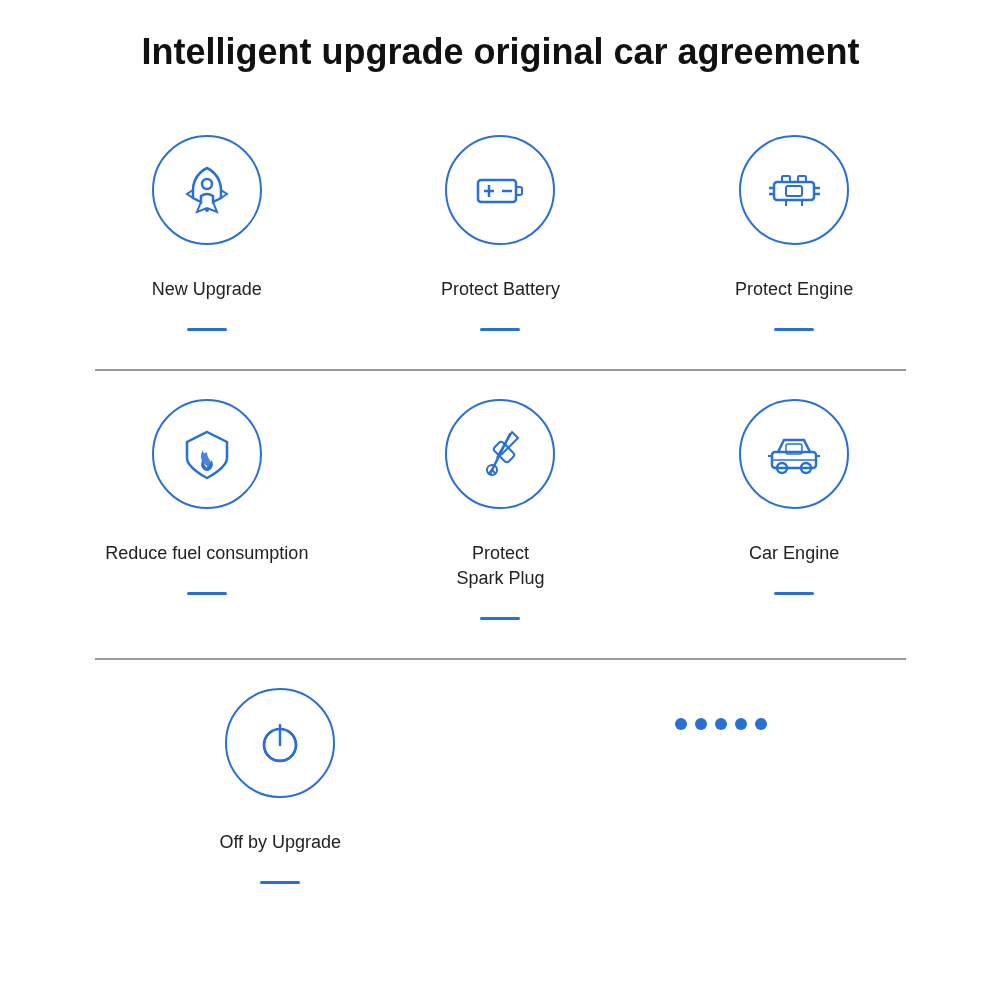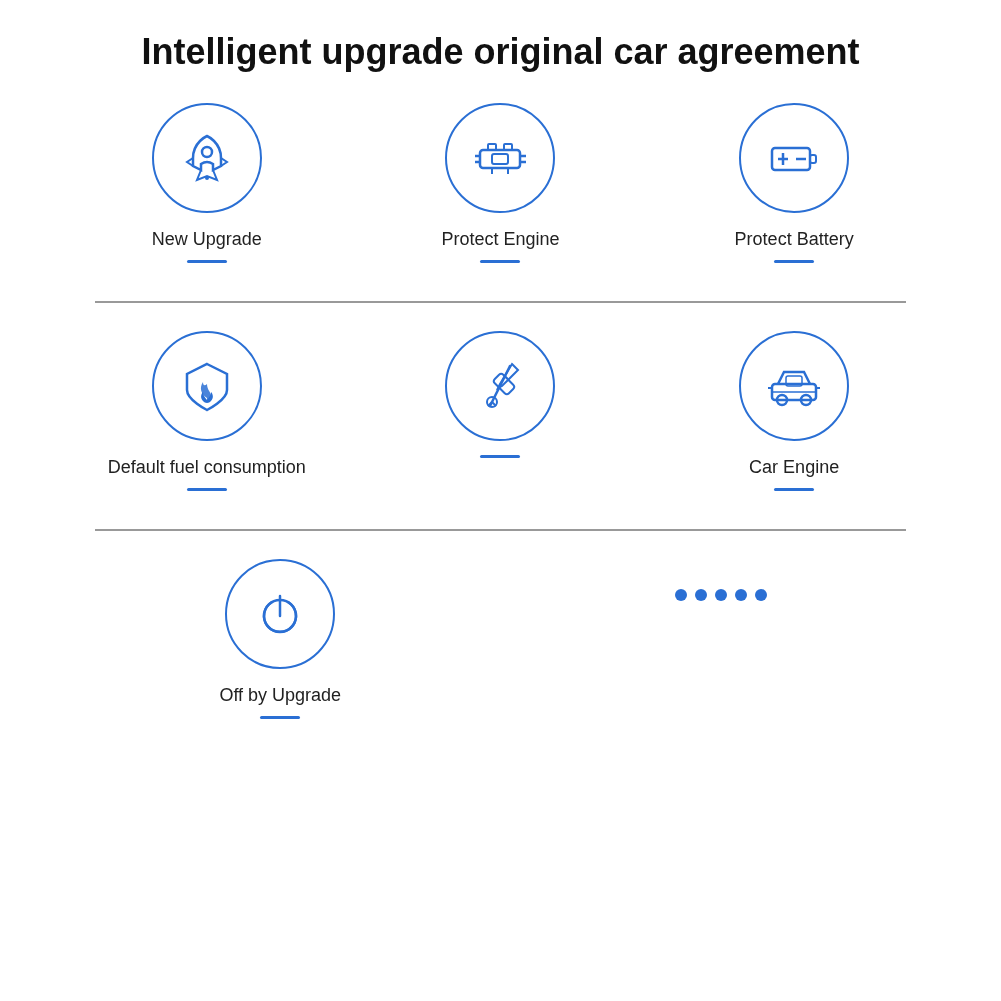--- a/index.html
+++ b/index.html
@@ -16,34 +16,35 @@
       display: flex;
       flex-direction: column;
       align-items: center;
       padding: 30px 40px 20px 40px;
     }
     .main-title {
       font-size: 36px;
       font-weight: 900;
       color: #111;
       text-align: center;
-      margin-bottom: 20px;
+      margin-bottom: 52px;
       line-height: 1.2;
     }
     .grid-section {
       display: flex;
       justify-content: space-around;
       width: 100%;
       padding: 10px 20px 20px 20px;
     }
     .grid-item {
       display: flex;
       flex-direction: column;
       align-items: center;
       width: 220px;
+      gap: 18px;
     }
     .icon-circle {
       width: 110px;
       height: 110px;
       border-radius: 50%;
       border: 2.5px solid #2a6fd4;
       display: flex;
       align-items: center;
       justify-content: center;
       margin-bottom: 14px;
@@ -97,20 +98,34 @@
         <svg viewBox="0 0 60 60" fill="none" xmlns="http://www.w3.org/2000/svg">
           <path d="M30 8 C30 8, 44 14, 44 30 L44 38 L36 42 L36 36 C36 36, 33 34, 30 34 C27 34, 24 36, 24 36 L24 42 L16 38 L16 30 C16 14, 30 8, 30 8 Z" stroke="#2a6fd4" stroke-width="2.5" fill="none"></path>
           <circle cx="30" cy="24" r="5" stroke="#2a6fd4" stroke-width="2.5" fill="none"></circle>
           <path d="M24 42 L20 52 L30 48 L40 52 L36 42" stroke="#2a6fd4" stroke-width="2" fill="none"></path>
           <path d="M16 30 L10 34 L16 38" stroke="#2a6fd4" stroke-width="2" fill="none"></path>
           <path d="M44 30 L50 34 L44 38" stroke="#2a6fd4" stroke-width="2" fill="none"></path>
           <circle cx="30" cy="50" r="2" fill="#2a6fd4"></circle>
         </svg>
       </div>
       <div class="item-label">New Upgrade</div>
+      <div class="item-underline"></div>
+    </div>
+
+    <div class="grid-item">
+      <div class="icon-circle">
+        <svg viewBox="0 0 60 60" fill="none" xmlns="http://www.w3.org/2000/svg">
+          <rect x="8" y="20" width="38" height="22" rx="3" stroke="#2a6fd4" stroke-width="2.5" fill="none"></rect>
+          <rect x="46" y="27" width="6" height="8" rx="2" stroke="#2a6fd4" stroke-width="2" fill="none"></rect>
+          <line x1="19" y1="25" x2="19" y2="37" stroke="#2a6fd4" stroke-width="2.5"></line>
+          <line x1="14" y1="31" x2="24" y2="31" stroke="#2a6fd4" stroke-width="2.5"></line>
+          <line x1="32" y1="31" x2="42" y2="31" stroke="#2a6fd4" stroke-width="2.5"></line>
+        </svg>
+      </div>
+      <div class="item-label">Protect Battery</div>
       <div class="item-underline"></div>
     </div>
 
     <div class="grid-item">
       <div class="icon-circle">
         <svg viewBox="0 0 60 60" fill="none" xmlns="http://www.w3.org/2000/svg">
           <rect x="10" y="22" width="40" height="18" rx="3" stroke="#2a6fd4" stroke-width="2.5" fill="none"></rect>
           <rect x="18" y="16" width="8" height="6" rx="1" stroke="#2a6fd4" stroke-width="2" fill="none"></rect>
           <rect x="34" y="16" width="8" height="6" rx="1" stroke="#2a6fd4" stroke-width="2" fill="none"></rect>
           <line x1="5" y1="28" x2="10" y2="28" stroke="#2a6fd4" stroke-width="2.5"></line>
@@ -118,65 +133,52 @@
           <line x1="50" y1="28" x2="56" y2="28" stroke="#2a6fd4" stroke-width="2.5"></line>
           <line x1="50" y1="34" x2="56" y2="34" stroke="#2a6fd4" stroke-width="2.5"></line>
           <rect x="22" y="26" width="16" height="10" rx="2" stroke="#2a6fd4" stroke-width="2" fill="none"></rect>
           <line x1="22" y1="40" x2="22" y2="46" stroke="#2a6fd4" stroke-width="2"></line>
           <line x1="38" y1="40" x2="38" y2="46" stroke="#2a6fd4" stroke-width="2"></line>
         </svg>
       </div>
       <div class="item-label">Protect Engine</div>
       <div class="item-underline"></div>
     </div>
-
-    <div class="grid-item">
-      <div class="icon-circle">
-        <svg viewBox="0 0 60 60" fill="none" xmlns="http://www.w3.org/2000/svg">
-          <rect x="8" y="20" width="38" height="22" rx="3" stroke="#2a6fd4" stroke-width="2.5" fill="none"></rect>
-          <rect x="46" y="27" width="6" height="8" rx="2" stroke="#2a6fd4" stroke-width="2" fill="none"></rect>
-          <line x1="19" y1="25" x2="19" y2="37" stroke="#2a6fd4" stroke-width="2.5"></line>
-          <line x1="14" y1="31" x2="24" y2="31" stroke="#2a6fd4" stroke-width="2.5"></line>
-          <line x1="32" y1="31" x2="42" y2="31" stroke="#2a6fd4" stroke-width="2.5"></line>
-        </svg>
-      </div>
-      <div class="item-label">Protect Battery</div>
-      <div class="item-underline"></div>
-    </div>
   </div>
 
   <div class="divider"></div>
 
   <div class="grid-section">
 
     <div class="grid-item">
       <div class="icon-circle">
         <svg viewBox="0 0 60 60" fill="none" xmlns="http://www.w3.org/2000/svg">
           <path d="M30 8 L50 18 L50 34 C50 44, 30 54, 30 54 C30 54, 10 44, 10 34 L10 18 Z" stroke="#2a6fd4" stroke-width="2.5" fill="none"></path>
           <path d="M30 42 C24 38, 22 32, 26 26 C26 30, 28 30, 30 28 C30 34, 34 36, 34 40 C34 42, 32 44, 30 44" fill="#2a6fd4" opacity="0.85"></path>
           <path d="M30 44 C30 44, 26 40, 26 36 C24 38, 23 42, 26 45 C27 46, 28.5 47, 30 47 C31.5 47, 33 46, 34 45 C37 42, 36 38, 34 36 C34 40, 30 44, 30 44 Z" fill="#2a6fd4"></path>
         </svg>
       </div>
-      <div class="item-label">Default fuel consumption</div>
+      <div class="item-label">Reduce fuel consumption</div>
       <div class="item-underline"></div>
     </div>
 
     <div class="grid-item">
       <div class="icon-circle">
         <svg viewBox="0 0 60 60" fill="none" xmlns="http://www.w3.org/2000/svg">
           <line x1="40" y1="10" x2="20" y2="50" stroke="#2a6fd4" stroke-width="2.5" stroke-linecap="round"></line>
           <rect x="28" y="18" width="12" height="20" rx="3" transform="rotate(-45 34 28)" stroke="#2a6fd4" stroke-width="2" fill="none"></rect>
           <circle cx="22" cy="46" r="5" stroke="#2a6fd4" stroke-width="2" fill="none"></circle>
           <line x1="18" y1="50" x2="22" y2="46" stroke="#2a6fd4" stroke-width="2"></line>
           <line x1="26" y1="50" x2="22" y2="46" stroke="#2a6fd4" stroke-width="2"></line>
 
           <path d="M42 8 L48 14 L32 30 L28 32 L30 28 Z" stroke="#2a6fd4" stroke-width="2" fill="none"></path>
           <line x1="35" y1="20" x2="38" y2="23" stroke="#2a6fd4" stroke-width="1.5"></line>
         </svg>
       </div>
+      <div class="item-label">Protect<br>Spark Plug</div>
       <div class="item-underline"></div>
     </div>
 
     <div class="grid-item">
       <div class="icon-circle">
         <svg viewBox="0 0 60 60" fill="none" xmlns="http://www.w3.org/2000/svg">
           <rect x="8" y="28" width="44" height="16" rx="3" stroke="#2a6fd4" stroke-width="2.5" fill="none"></rect>
           <path d="M14 28 L20 16 L40 16 L46 28" stroke="#2a6fd4" stroke-width="2.5" fill="none"></path>
           <circle cx="18" cy="44" r="5" stroke="#2a6fd4" stroke-width="2.5" fill="none"></circle>
           <circle cx="42" cy="44" r="5" stroke="#2a6fd4" stroke-width="2.5" fill="none"></circle>

